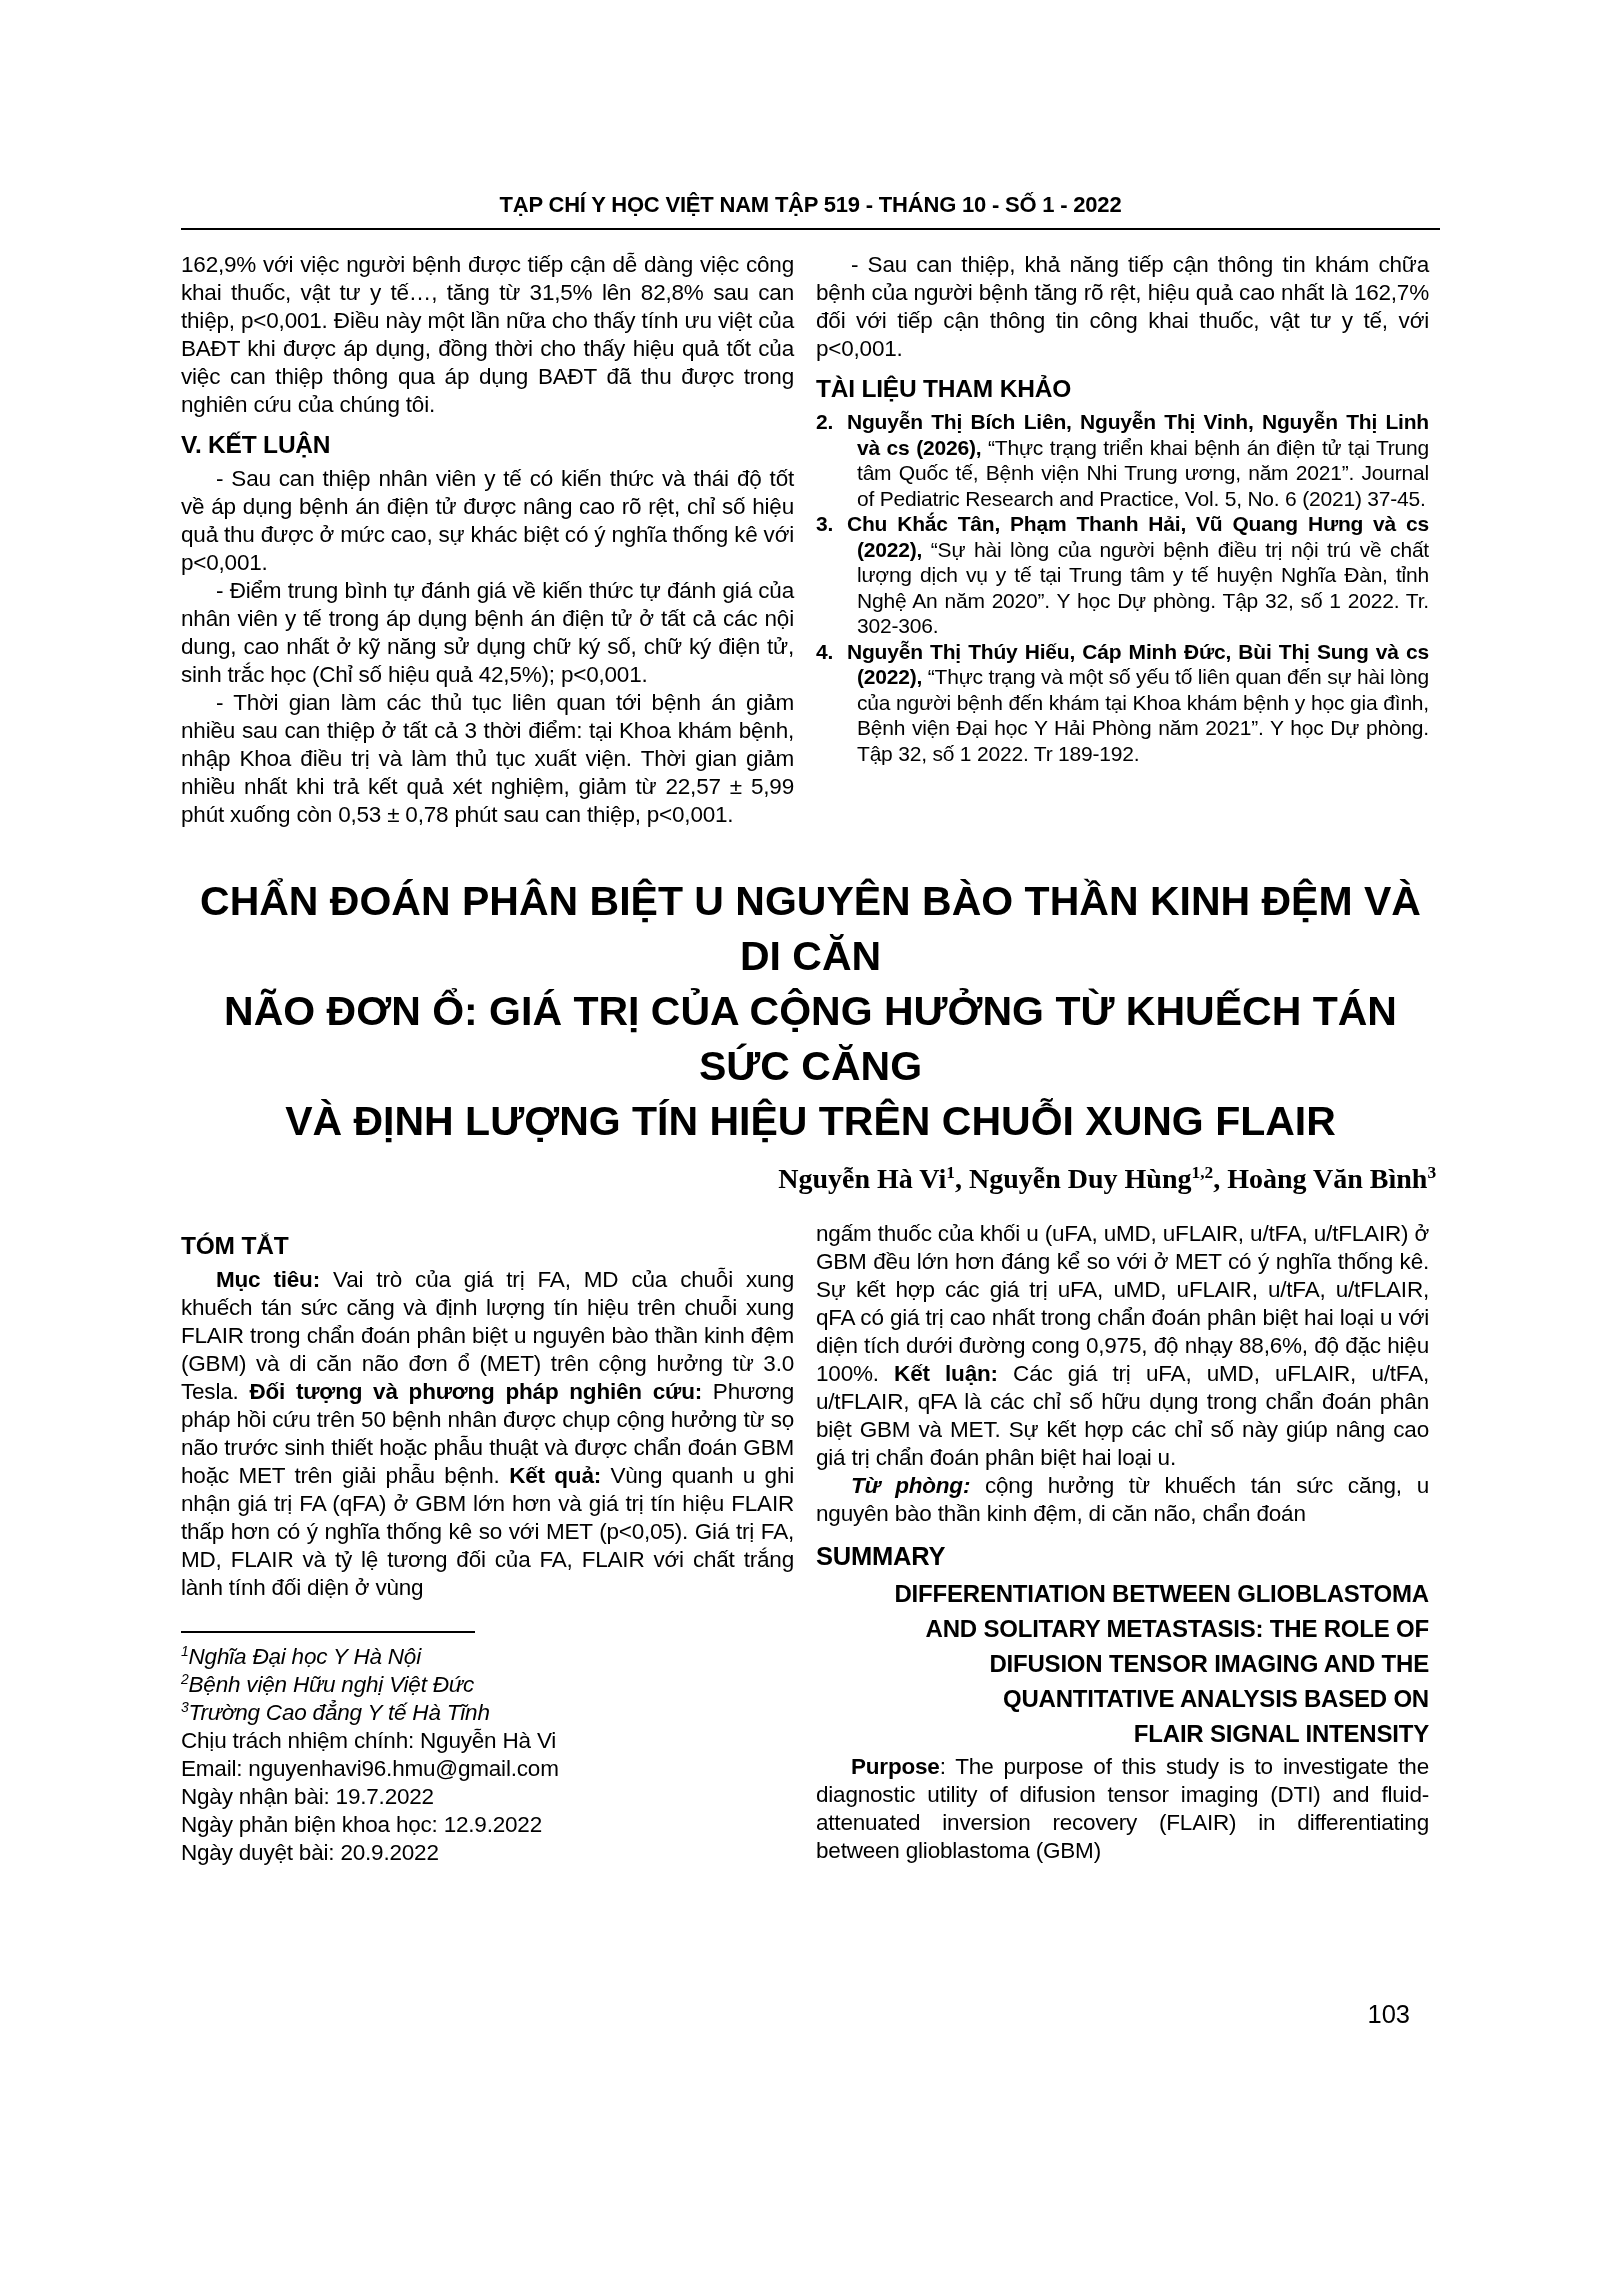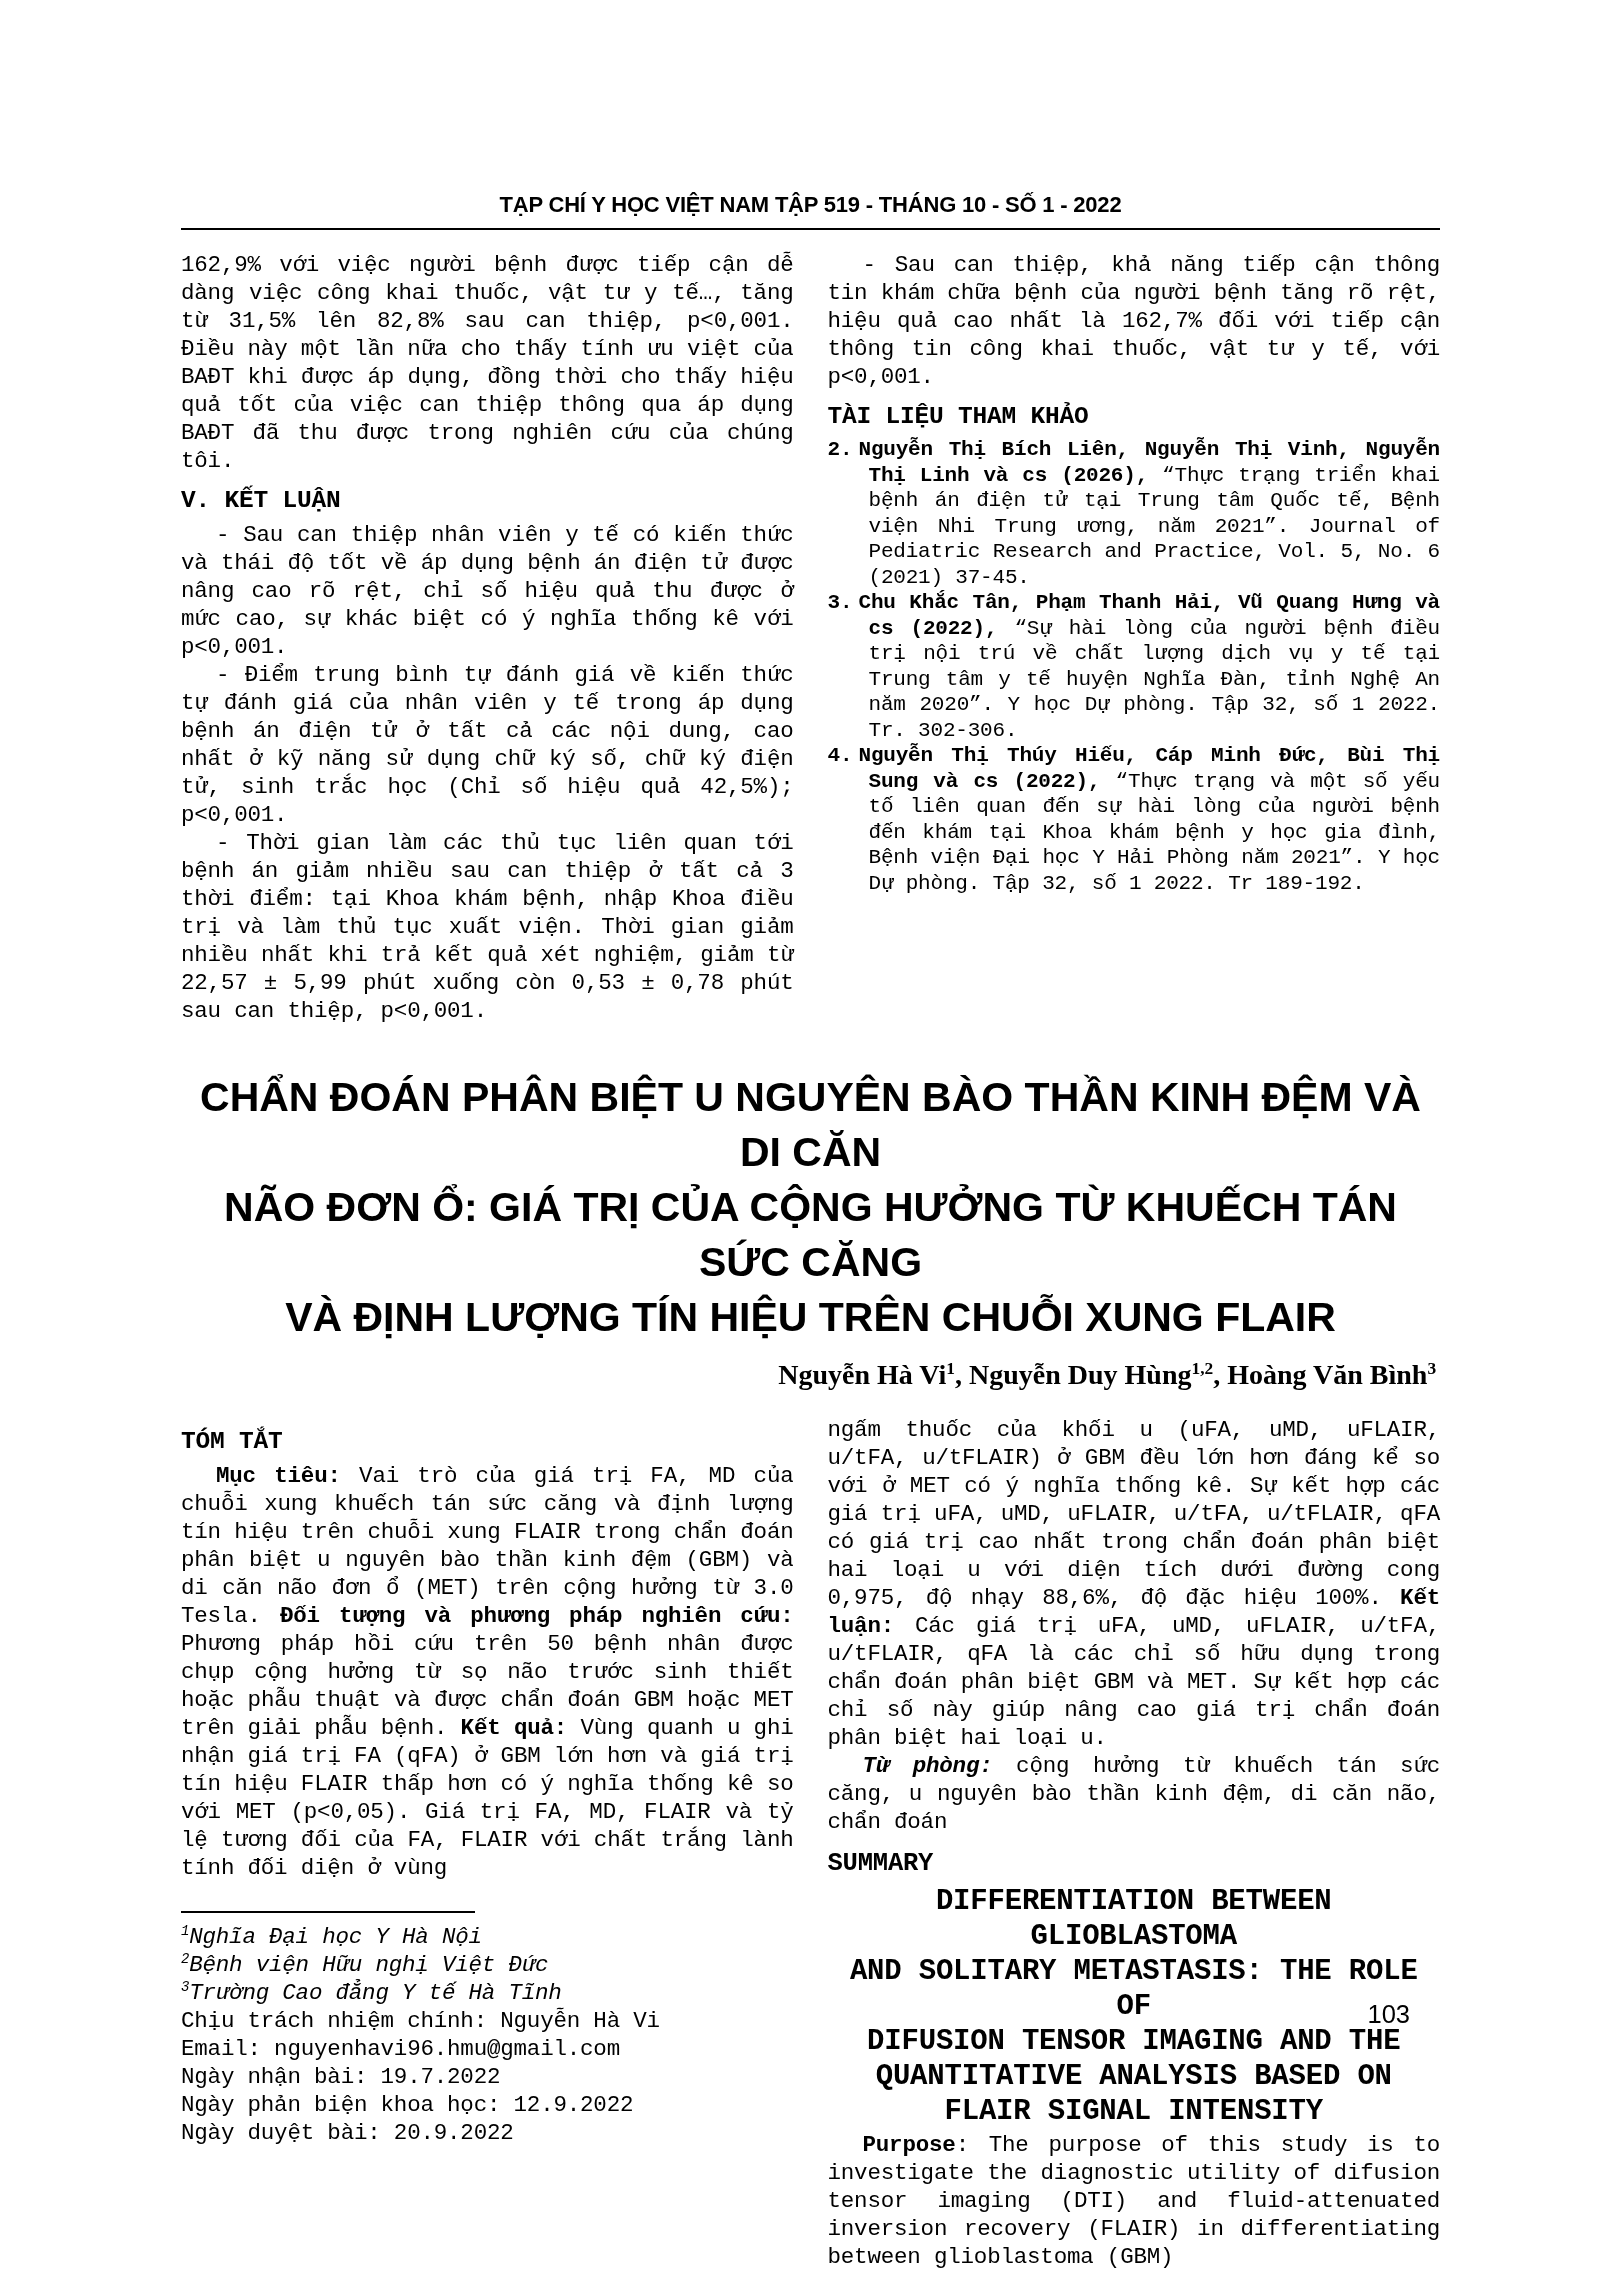--- a/index.html
+++ b/index.html
@@ -2,21 +2,21 @@
 <html><head>
 <meta charset="utf-8">
 <style>
   html,body{margin:0;padding:0;background:#ffffff;}
   body{width:1621px;height:2293px;position:relative;color:#000;
        font-family:"Liberation Sans",sans-serif;overflow:hidden;
        -webkit-font-smoothing:antialiased;}
   .content{position:absolute;left:181px;top:192px;width:1259px;}
   .journal-header{text-align:center;font-weight:bold;font-size:22px;
        letter-spacing:-0.2px;padding-bottom:9.8px;border-bottom:2.9px solid #000;}
-  .cols{display:flex;gap:34px;font-family:Liberation Mono, monospace;}
+  .cols{display:flex;gap:22px;}
   .sec1{margin-top:21.6px;}
   .sec3{margin-top:25.5px;}
   .col{width:613px;font-size:22.5px;line-height:28px;letter-spacing:-0.2px;
        text-align:justify;}
   .col p{margin:0;}
   .indent{text-indent:35px;}
   .sec-heading{font-weight:bold;font-size:24.5px;margin:11.8px 0 5.9px 0;
        text-align:left;text-indent:0;}
   .refs p.ref{padding-left:41px;text-indent:-41px;font-size:21px;
        line-height:25.5px;margin:0;}
@@ -25,21 +25,21 @@
        font-weight:bold;font-size:41px;line-height:55px;text-align:center;
        letter-spacing:0;}
   .art-authors{margin-top:13.7px;font-family:"Liberation Serif","DejaVu Serif",serif;
        font-weight:bold;font-size:28px;text-align:right;padding-right:3.9px;}
   .art-authors sup{font-size:0.62em;vertical-align:super;line-height:0;}
   .footnote{margin-top:29px;font-size:22.5px;line-height:28px;text-align:left;}
   .fn-rule{width:294px;border-top:2px solid #000;margin-bottom:9.8px;}
   .fn-aff{font-style:italic;}
   .fn-aff sup,.fn-sup{font-size:0.62em;vertical-align:super;line-height:0;}
   .kw .bi{font-weight:bold;font-style:italic;}
-  .en-title{font-weight:bold;font-size:29px;line-height:35px;text-align:center;
+  .en-title{font-weight:bold;font-size:24px;line-height:35px;text-align:right;
        margin:5.9px 0 2px 0;}
   .summary-heading{font-weight:bold;font-size:25.5px;margin:13.7px 0 3.9px 0;
        text-align:left;text-indent:0;}
   .page-number{position:absolute;left:170px;top:2000px;width:1240px;
        text-align:right;font-size:25.5px;}
   b{font-weight:bold;}
 </style>
 </head>
 <body>
 

